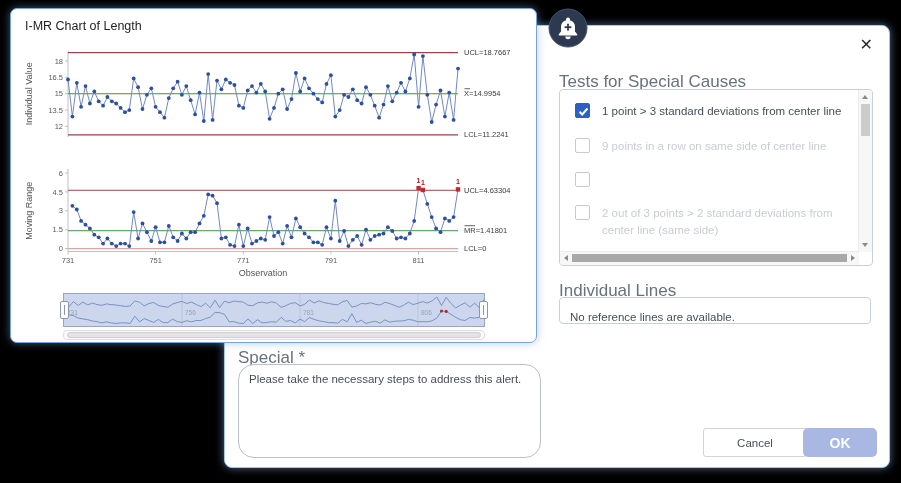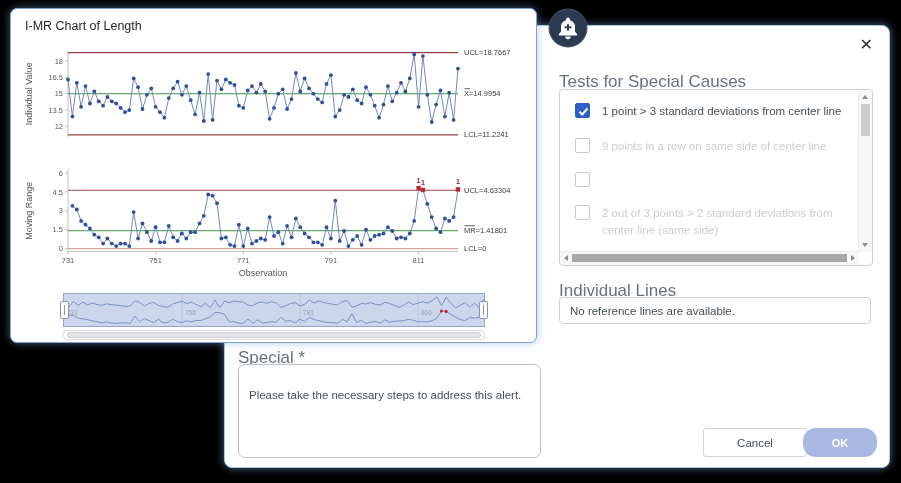--- a/index.html
+++ b/index.html
@@ -30,31 +30,31 @@
              border-right:3.5px solid transparent;border-top:4.5px solid #8a8a8a}
   .vthumb{position:absolute;top:14px;left:2px;width:9px;height:32px;background:#ccc}
   .hscroll{position:absolute;left:0;right:13px;bottom:0;height:13px;background:#f7f7f8;border-top:1px solid #ebebeb}
   .harrow-left{position:absolute;left:4px;top:3px;width:0;height:0;border-top:3.5px solid transparent;
              border-bottom:3.5px solid transparent;border-right:4.5px solid #8a8a8a}
   .harrow-right{position:absolute;right:4px;top:3px;width:0;height:0;border-top:3.5px solid transparent;
              border-bottom:3.5px solid transparent;border-left:4.5px solid #8a8a8a}
   .hthumb{position:absolute;left:12px;right:12px;top:2px;height:8px;background:#a8a8a8}
   #ref-label{left:334px;top:255px}
   .ref-box{position:absolute;left:334px;top:271px;width:312px;height:27px;border:1px solid #c9cfd7;
-           border-radius:4px;font-size:11.5px;color:#454e58;display:flex;align-items:center;
+           border-radius:4px;font-size:11.5px;color:#454e58;display:flex;align-items:flex-end;
            padding:0 10px;box-sizing:border-box;background:#fff}
   #msg-label{left:13px;top:322px}
   .msg-area{position:absolute;left:13px;top:338px;width:303px;height:94px;border:1px solid #b9c0c7;
-            border-radius:7px;font-family:"Liberation Sans",sans-serif;font-size:11.5px;color:#454e58;
-            padding:24px 10px;box-sizing:border-box;resize:none;outline:none}
+            border-radius:16px;font-family:"Liberation Sans",sans-serif;font-size:11.5px;color:#454e58;
+            padding:8px 10px;box-sizing:border-box;resize:none;outline:none}
   .btn-cancel{position:absolute;left:478px;top:402px;width:104px;height:29px;background:#fff;
               border:1px solid #d0d3d7;border-radius:3px;font-size:11.5px;color:#454e58;cursor:pointer;
               font-family:"Liberation Sans",sans-serif}
   .btn-ok{position:absolute;left:578px;top:402px;width:74px;height:29px;background:#a9b7e3;border:none;
-          border-radius:13px;font-size:11px;color:#fff;font-weight:bold;cursor:pointer;
+          border-radius:5px;font-size:14px;color:#fff;font-weight:bold;cursor:pointer;
           font-family:"Liberation Sans",sans-serif}
 
   
   .card{position:absolute;left:10px;top:8px;width:525px;height:333px;background:#fff;
         border:1px solid #78a3d6;border-radius:7px;box-shadow:0 0 8px rgba(120,160,215,.55);z-index:3}
   .card-title{position:absolute;left:14px;top:10px;font-size:12.5px;font-weight:normal;color:#1f1f1f}
   #svg-i{position:absolute;left:12px;top:38px}
   #svg-m{position:absolute;left:12px;top:152px}
   .overview{position:absolute;left:52px;top:284px;width:420px;height:32px;background:#ccd6ec;
             border:1px solid #96a5c9;box-sizing:content-box}

